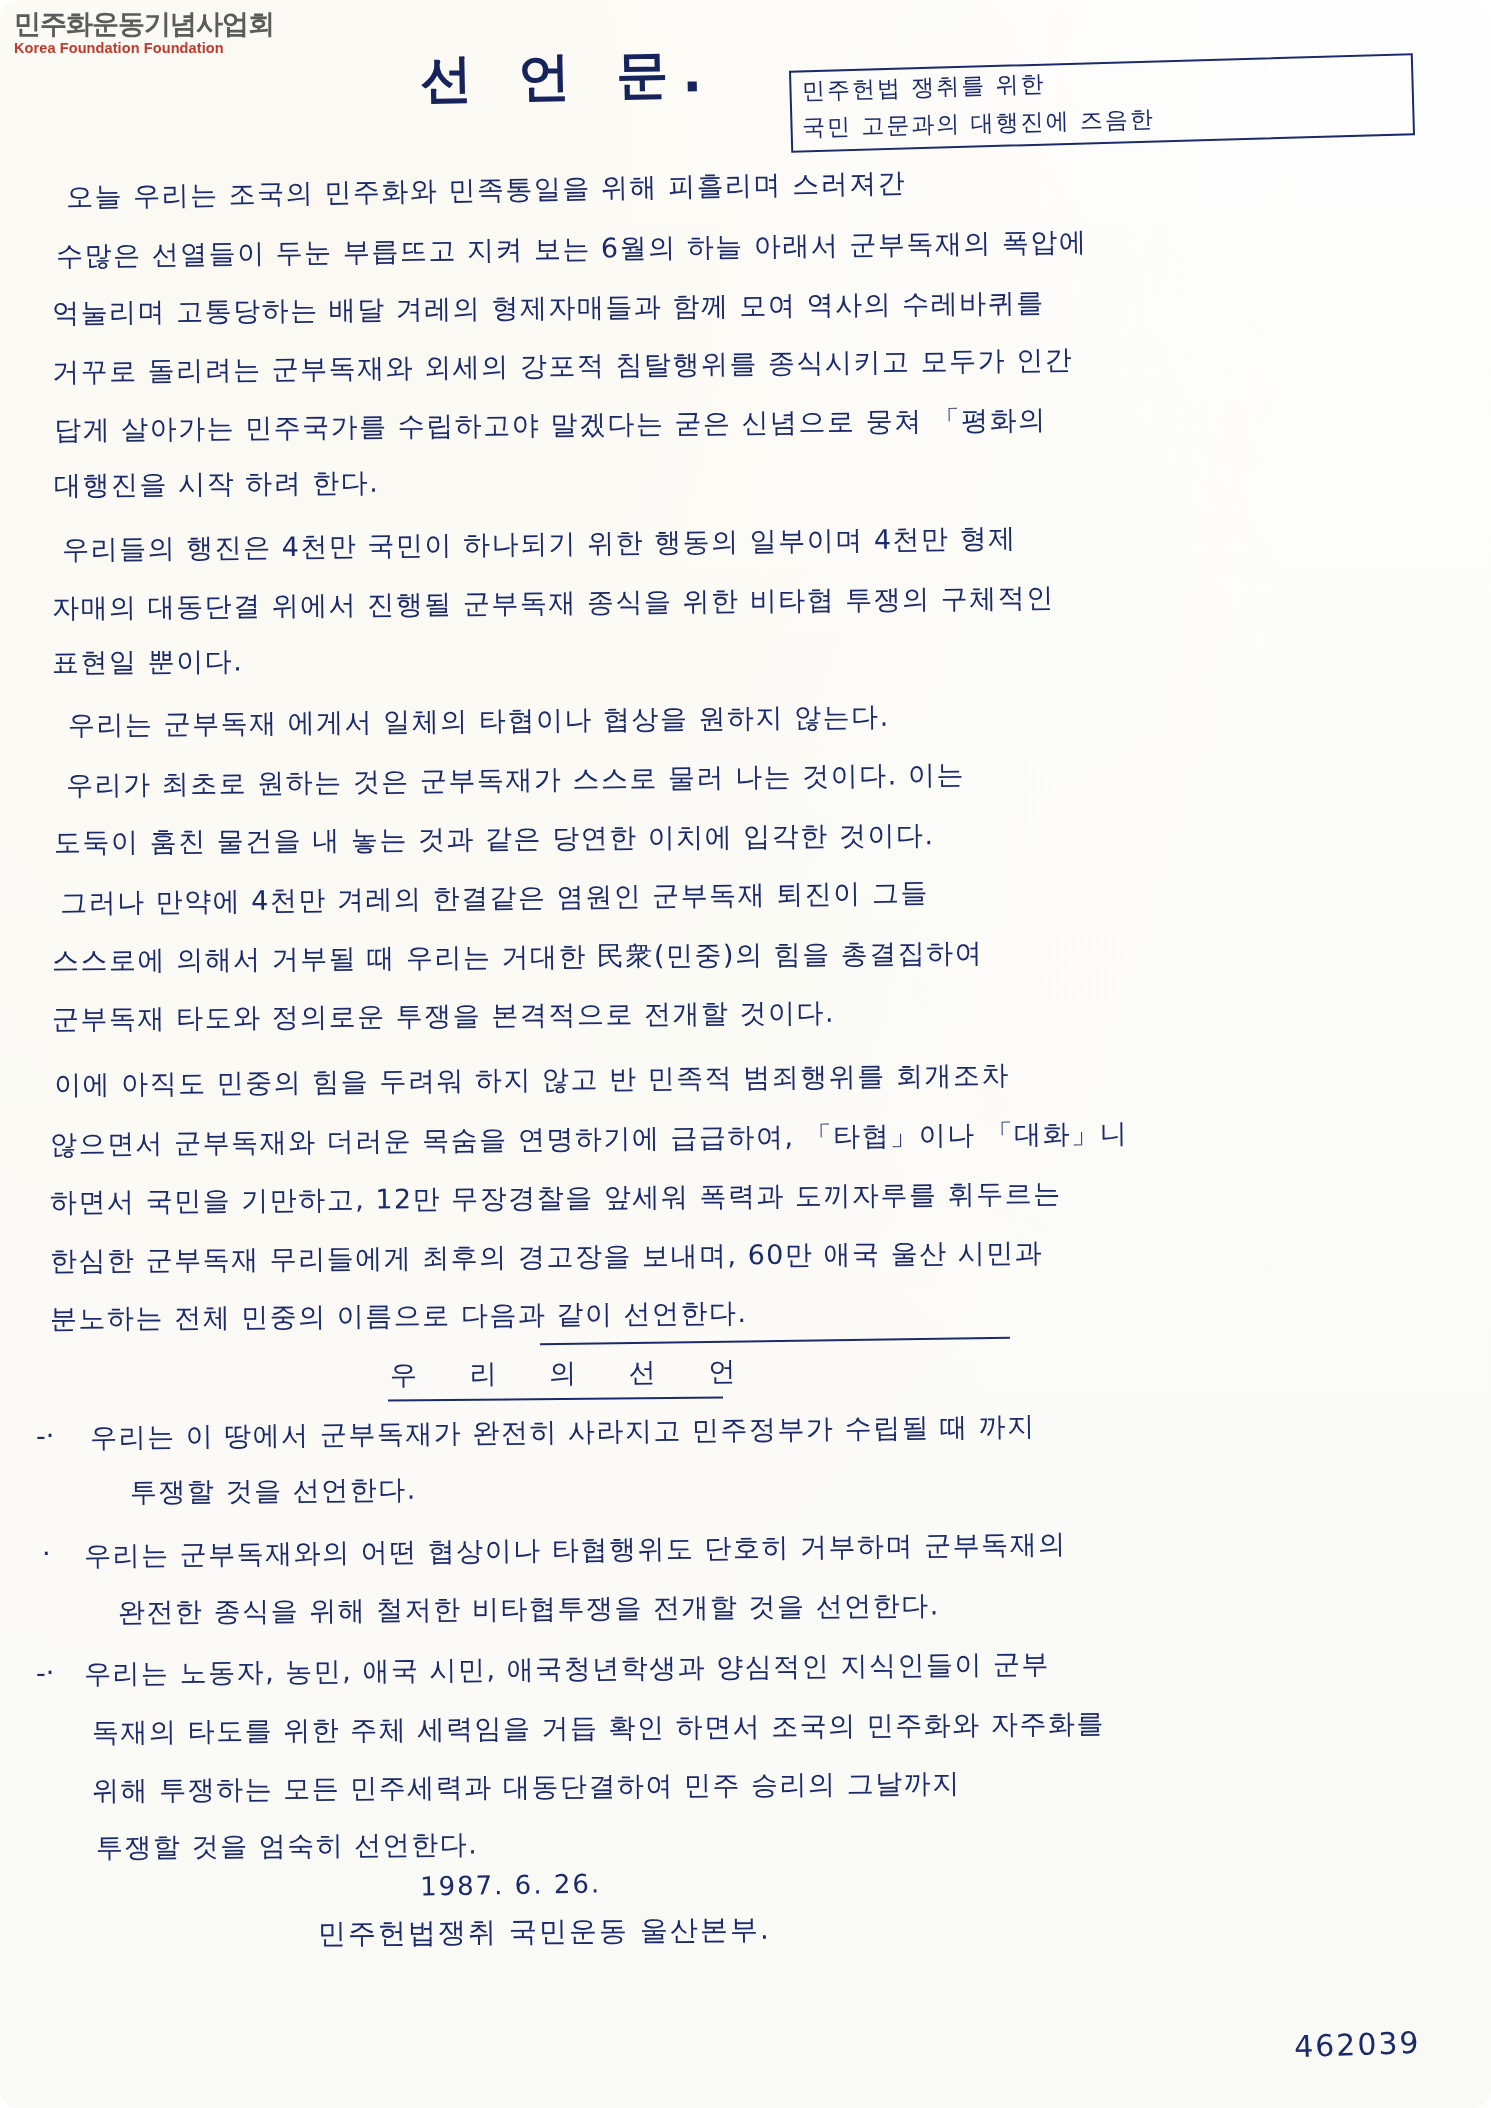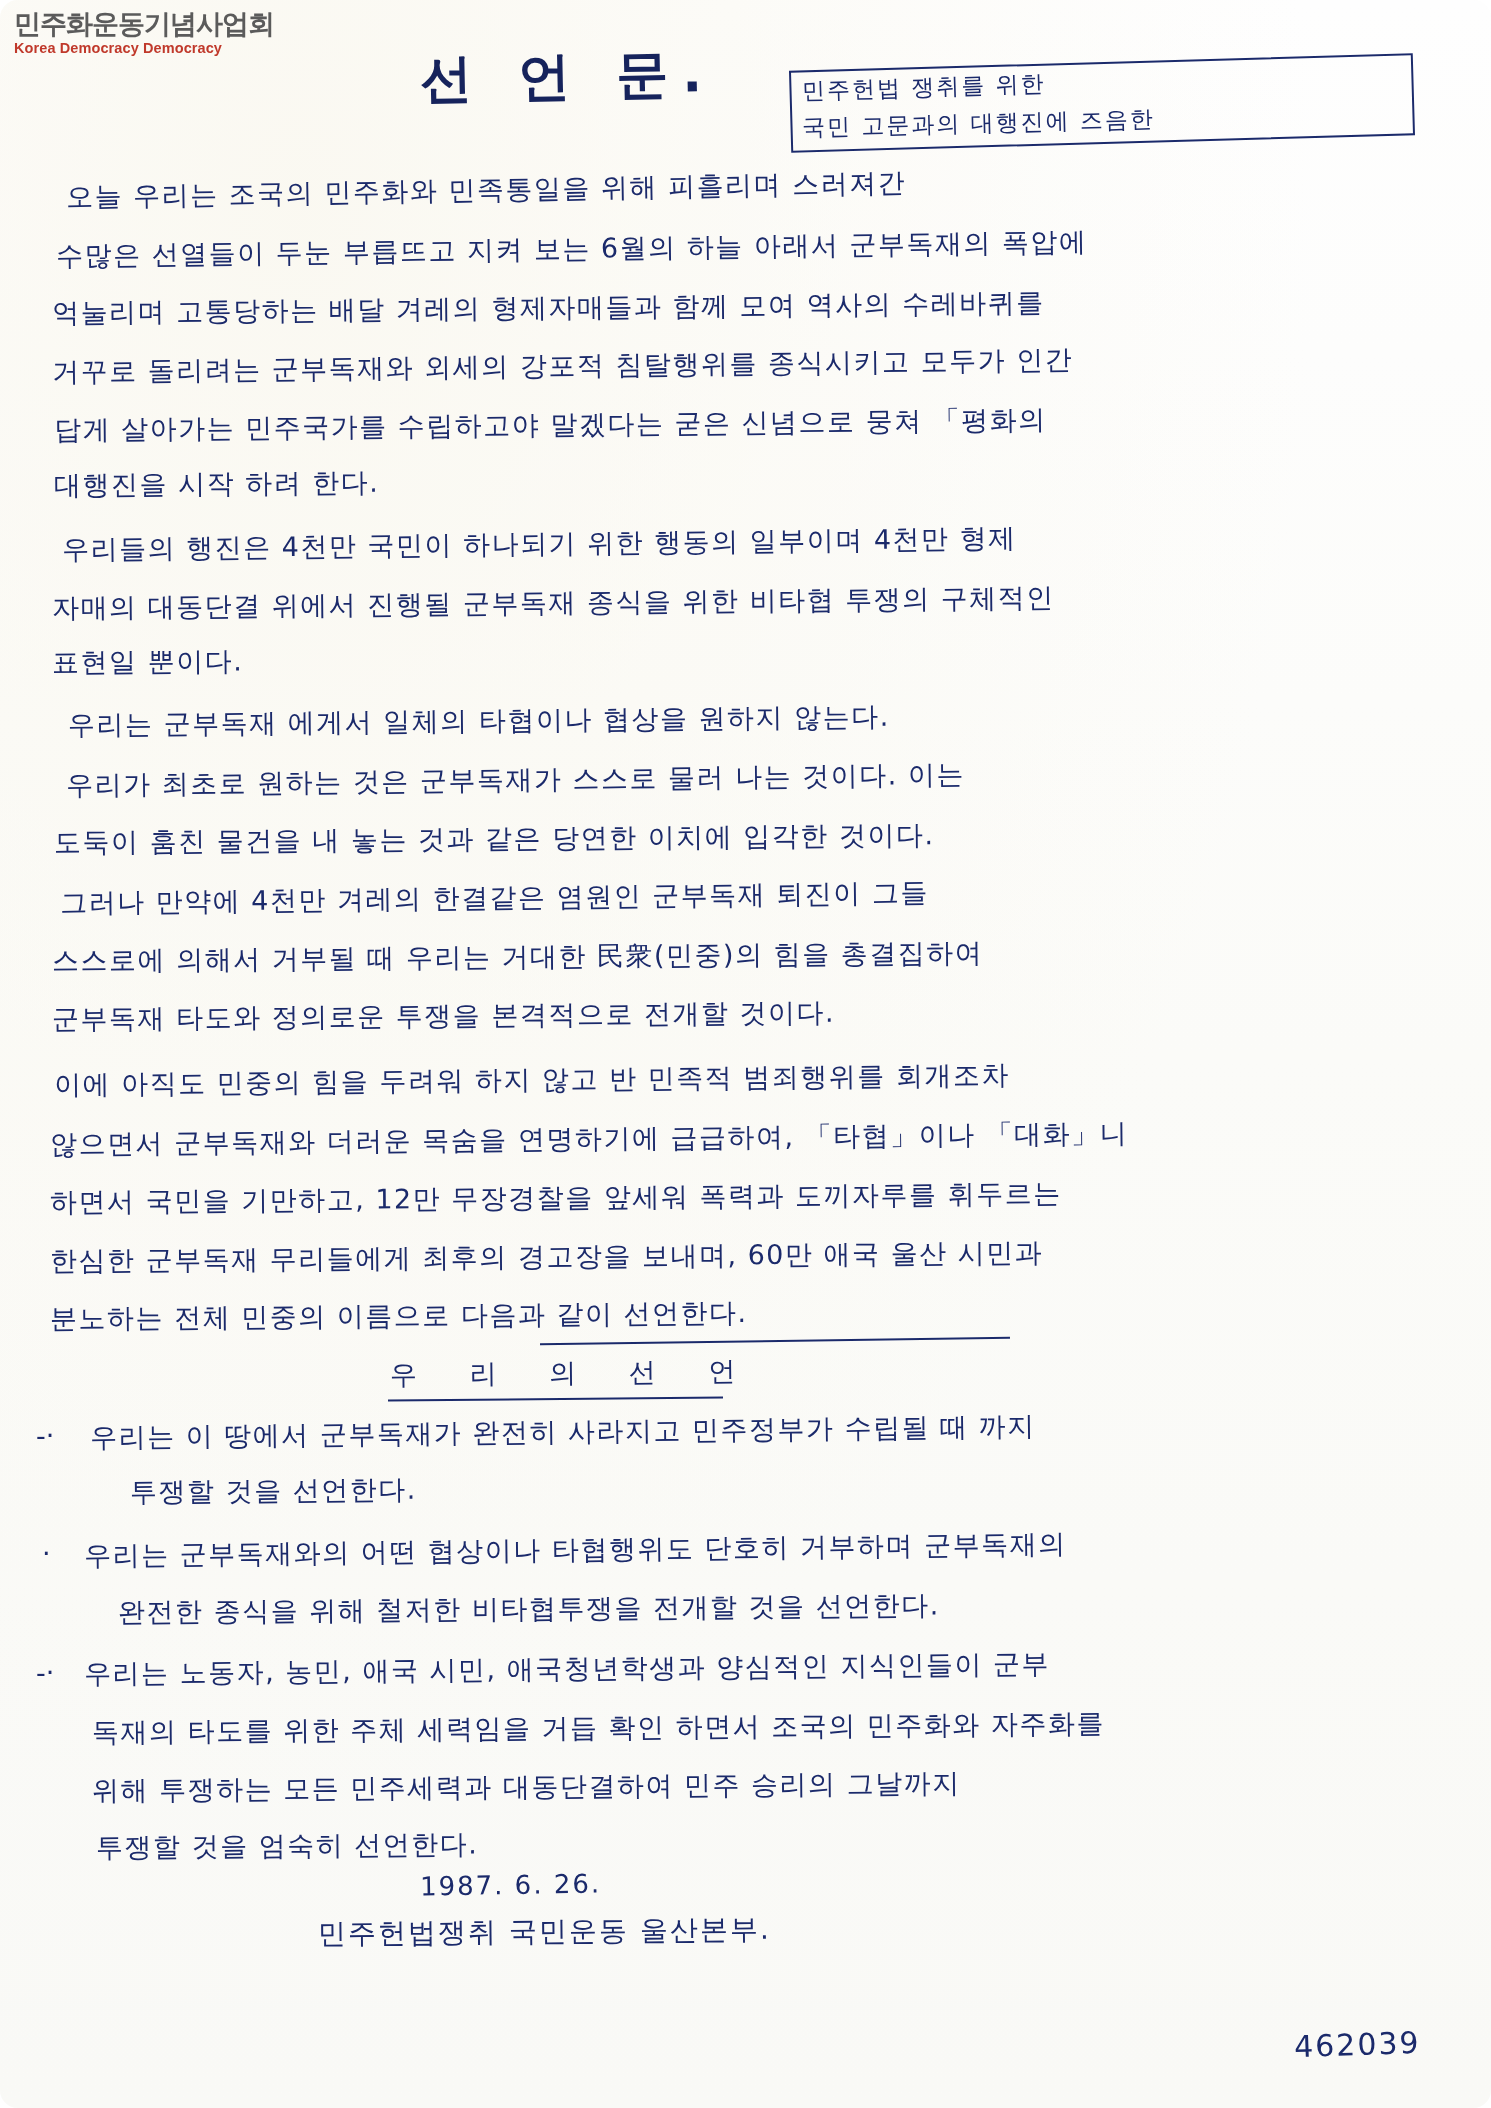--- a/index.html
+++ b/index.html
@@ -141,21 +141,21 @@
   }
 </style>
 </head>
 <body>
 
 <div class="page">
   <div class="paper-tint"></div>
 
   <div class="logo">
     <div class="logo-ko">민주화운동기념사업회</div>
-    <div class="logo-en">Korea Democracy Democracy</div>
+    <div class="logo-en">Korea Foundation Foundation</div>
   </div>
 
   <div class="hw title">선 언 문.</div>
 
   <div class="annot-box"></div>
   <div class="annot-line l1">민주헌법 쟁취를 위한</div>
   <div class="annot-line l2">국민 고문과의 대행진에 즈음한</div>
 
   <div class="hw bl" style="left:66px; top:176px; transform:rotate(-1deg);">오늘 우리는 조국의 민주화와 민족통일을 위해 피흘리며 스러져간</div>
   <div class="hw bl" style="left:56px; top:235px; transform:rotate(-0.8deg);">수많은 선열들이 두눈 부릅뜨고 지켜 보는 6월의 하늘 아래서 군부독재의 폭압에</div>

